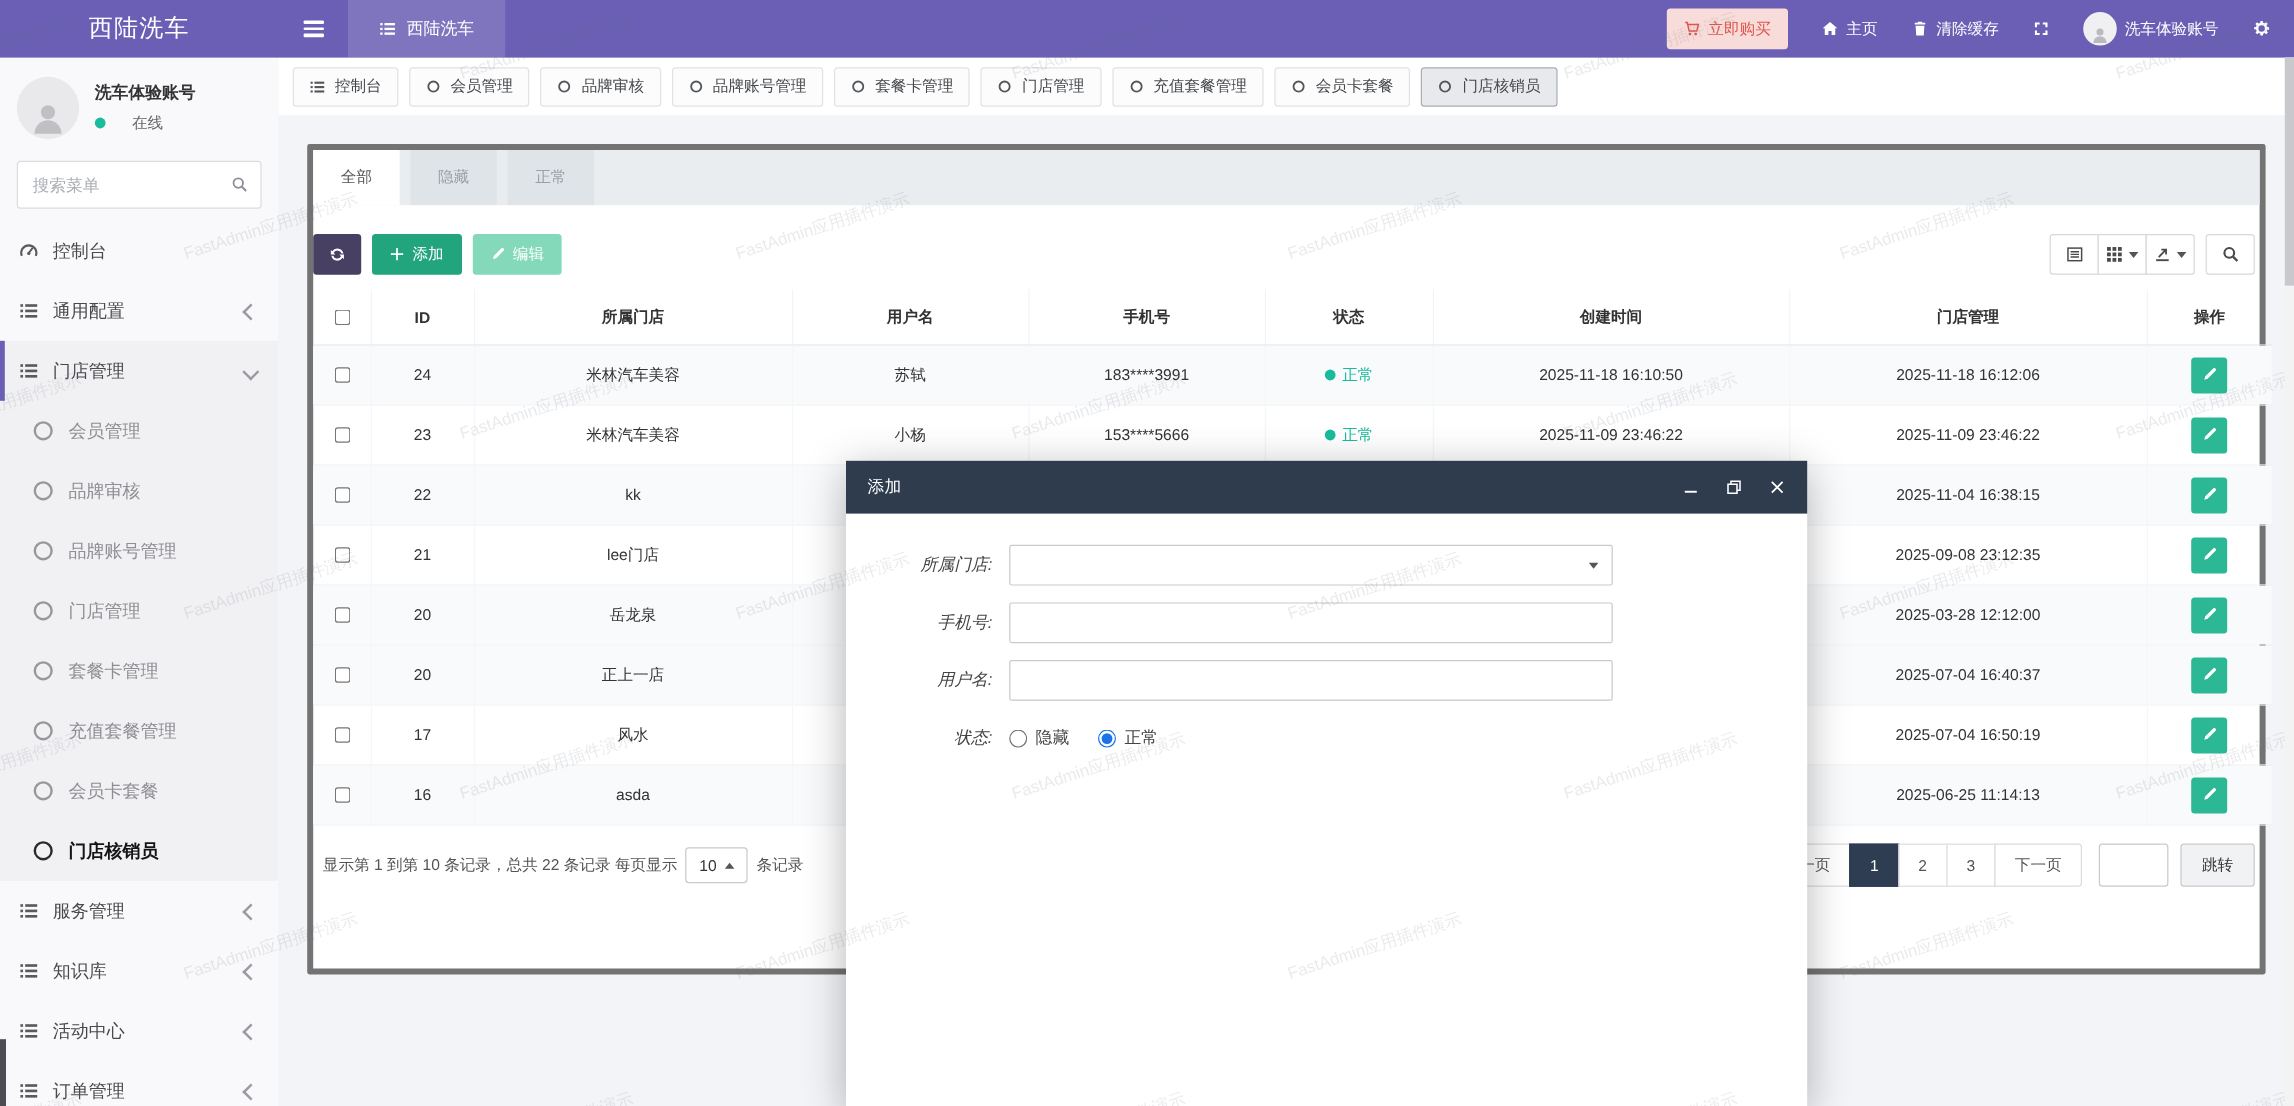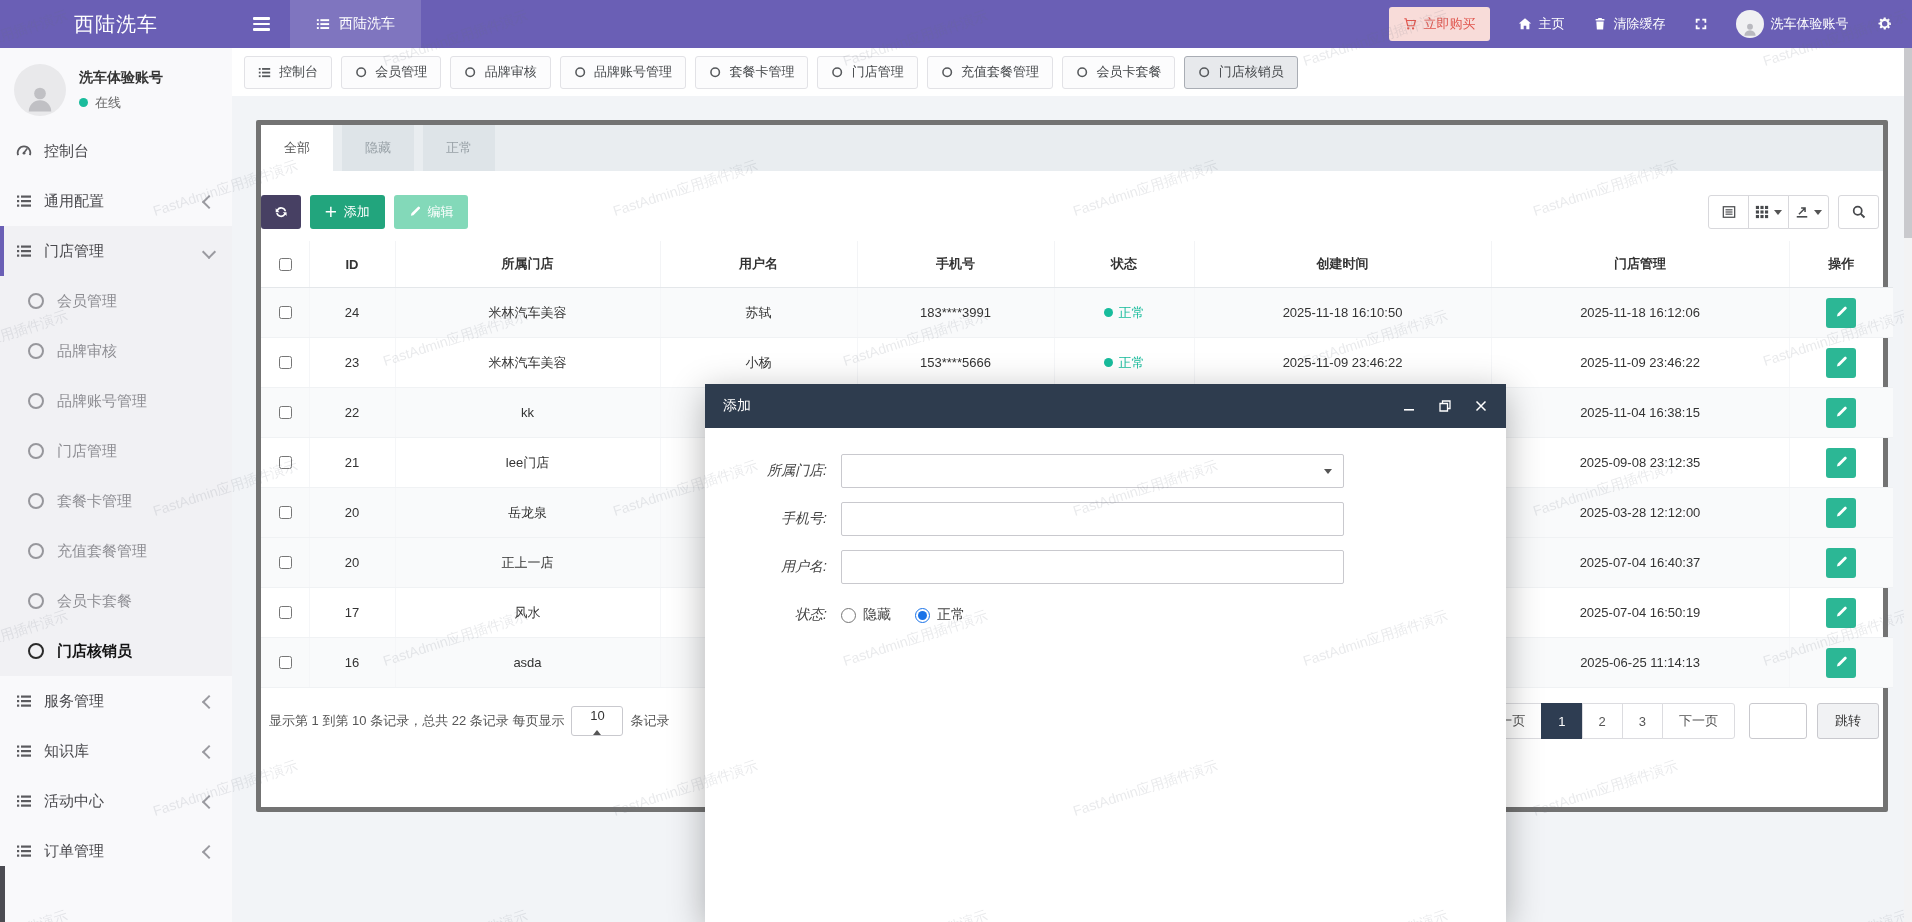--- a/index.html
+++ b/index.html
@@ -22,21 +22,21 @@
   .h-item{display:flex;align-items:center;gap:7px;cursor:pointer;}
   .h-item .i{font-size:14px;}
   .avatar-sm{width:28px;height:28px;border-radius:50%;background:#f0f0f2;display:flex;align-items:flex-end;justify-content:center;overflow:hidden;color:#b9b9bf;font-size:20px;}
 
   
   .sidebar{position:absolute;left:0;top:48px;width:232px;height:874px;background:#f9f9fb;z-index:5;overflow:hidden;}
   .user-panel{padding:16px 14px 6px;display:flex;gap:13px;align-items:center;}
   .avatar-lg{width:52px;height:52px;border-radius:50%;background:#e9e9eb;display:flex;align-items:flex-end;justify-content:center;overflow:hidden;color:#c0c0c4;font-size:40px;}
   .user-meta{display:flex;flex-direction:column;gap:7px;}
   .user-name{font-weight:bold;font-size:14px;color:#333;}
-  .user-status{font-size:13px;color:#666;display:flex;align-items:center;gap:7px;}
+  .user-status{font-size:13px;color:#666;display:flex;align-items:center;gap:22px;}
   .dot-green{width:9px;height:9px;border-radius:50%;background:#1ABC9C;display:inline-block;}
   .search-wrap{margin:12px 14px 10px;position:relative;}
   .search-input{width:100%;height:40px;box-sizing:border-box;border:1px solid #dcdce2;border-radius:3px;padding:0 34px 0 12px;font-size:14px;color:#333;background:#fff;font-family:inherit;}
   .search-input::placeholder{color:#aab0b6;}
   .search-wrap .i{position:absolute;right:11px;top:12px;color:#8a9096;font-size:15px;}
   .menu{margin-top:4px;font-size:15px;color:#4a4a4e;}
   .menu-item{height:50px;display:flex;align-items:center;gap:12px;padding:0 16px;position:relative;cursor:pointer;}
   .menu-item .i{font-size:16px;color:#5a5a5e;}
   .menu-group.active{background:#f1f1f4;}
   .menu-group.active > .menu-item{border-left:4px solid #6A5FB5;padding-left:12px;}
@@ -84,21 +84,21 @@
   .grid td{height:47px;text-align:center;border-bottom:1px solid #f0f2f4;border-left:1px solid #f5f6f8;overflow:hidden;white-space:nowrap;}
   .grid td:first-child{border-left:none;}
   .grid tr.odd td{background:#f9fafb;}
   .status{color:#18BC9C;display:inline-flex;align-items:center;gap:6px;}
   .status .dot{width:9px;height:9px;border-radius:50%;background:#18BC9C;display:inline-block;}
   .edit-btn{width:30px;height:30px;border:none;border-radius:3px;background:#2CB795;color:#fff;display:inline-flex;align-items:center;justify-content:center;cursor:pointer;font-size:13px;}
 
   
   .tfooter{display:flex;align-items:center;margin-top:15px;padding:0 4px;}
   .summary{font-size:13px;color:#555;display:flex;align-items:center;gap:7px;padding-left:4px;}
-  .pagesize-btn{height:30px;min-width:52px;border:1px solid #c9c9ce;border-radius:3px;background:#fff;display:inline-flex;align-items:center;justify-content:center;gap:7px;font-size:13px;color:#333;cursor:pointer;font-family:inherit;flex-direction:column;}
+  .pagesize-btn{height:30px;min-width:52px;border:1px solid #c9c9ce;border-radius:3px;background:#fff;display:inline-flex;align-items:center;justify-content:center;gap:7px;font-size:13px;color:#333;cursor:pointer;font-family:inherit;}
   .pager{margin-left:auto;display:flex;align-items:center;}
   .pg-btn{height:36px;padding:0 16px;background:#fff;border:1px solid #dcdce0;margin-left:-1px;font-size:13px;color:#555;display:inline-flex;align-items:center;cursor:pointer;box-sizing:border-box;}
   .pg-btn.first{border-radius:3px 0 0 3px;margin-left:0;}
   .pg-btn.last{border-radius:0 3px 3px 0;}
   .pg-btn.active{background:#2E3D52;border-color:#2E3D52;color:#fff;}
   .jump-input{width:58px;height:36px;border:1px solid #c9c9ce;border-radius:3px;margin-left:14px;box-sizing:border-box;font-family:inherit;padding:0 8px;font-size:13px;}
   .jump-btn{height:36px;padding:0 17px;background:#f1f2f4;border:1px solid #c9c9ce;border-radius:3px;margin-left:10px;font-size:13px;color:#333;cursor:pointer;font-family:inherit;}
 
   
   .modal{position:absolute;left:705px;top:384px;width:801px;height:538px;background:#fff;z-index:50;box-shadow:0 8px 34px rgba(0,0,0,.30);}
@@ -209,20 +209,29 @@
           <path d="M3 14a5 5 0 0 1 10 0z" fill="currentColor"></path>
         </svg>
       </span>
     <div class="user-meta">
       <span class="user-name">洗车体验账号</span>
       <span class="user-status">
         <span class="dot-green"></span>
         <span>在线</span>
       </span>
     </div>
+  </div>
+  <div class="search-wrap">
+    <input class="search-input" placeholder="搜索菜单" style="">
+    <span class="i">
+        <svg viewBox="0 0 16 16" width="1em" height="1em">
+          <circle cx="7" cy="7" r="4.2" fill="none" stroke="currentColor" stroke-width="1.6"></circle>
+          <line x1="10.2" y1="10.2" x2="14" y2="14" stroke="currentColor" stroke-width="1.8"></line>
+        </svg>
+      </span>
   </div>
   <div class="menu">
       <div class="menu-item">
         <span class="i">
           <svg viewBox="0 0 16 16" width="1em" height="1em">
             <path d="M2.2 12.2a6.3 6.3 0 1 1 11.6 0" fill="none" stroke="currentColor" stroke-width="1.8"></path>
             <path d="M8 9.8 11.2 5.6" stroke="currentColor" stroke-width="1.6"></path>
             <circle cx="8" cy="10.2" r="1.4" fill="currentColor"></circle>
           </svg>
         </span>

